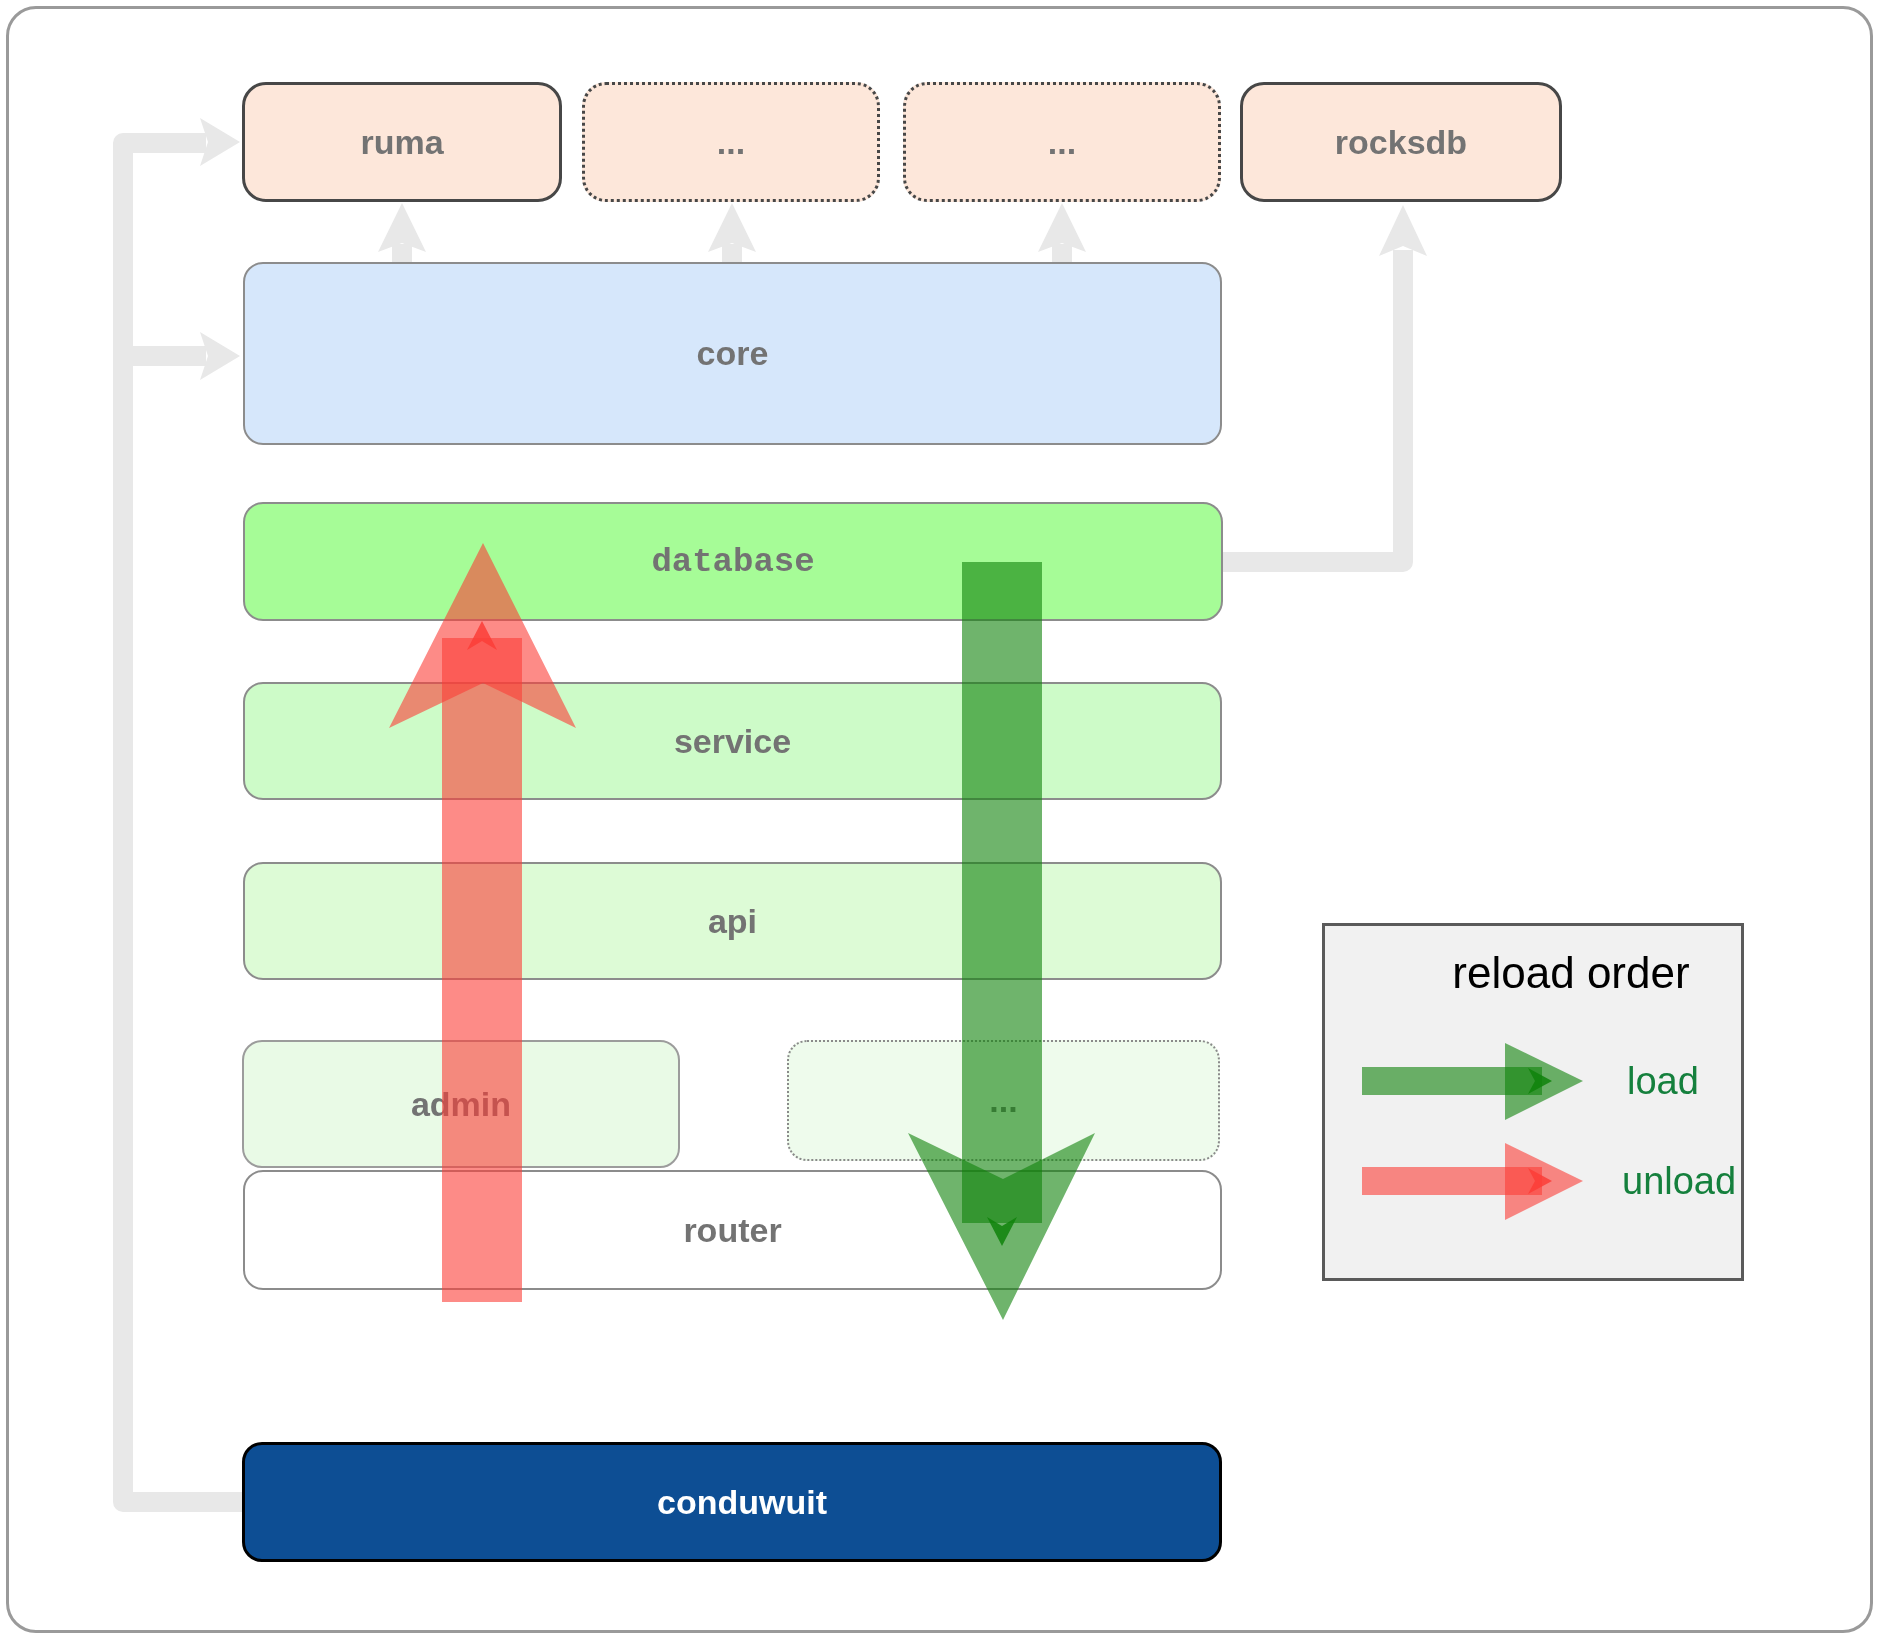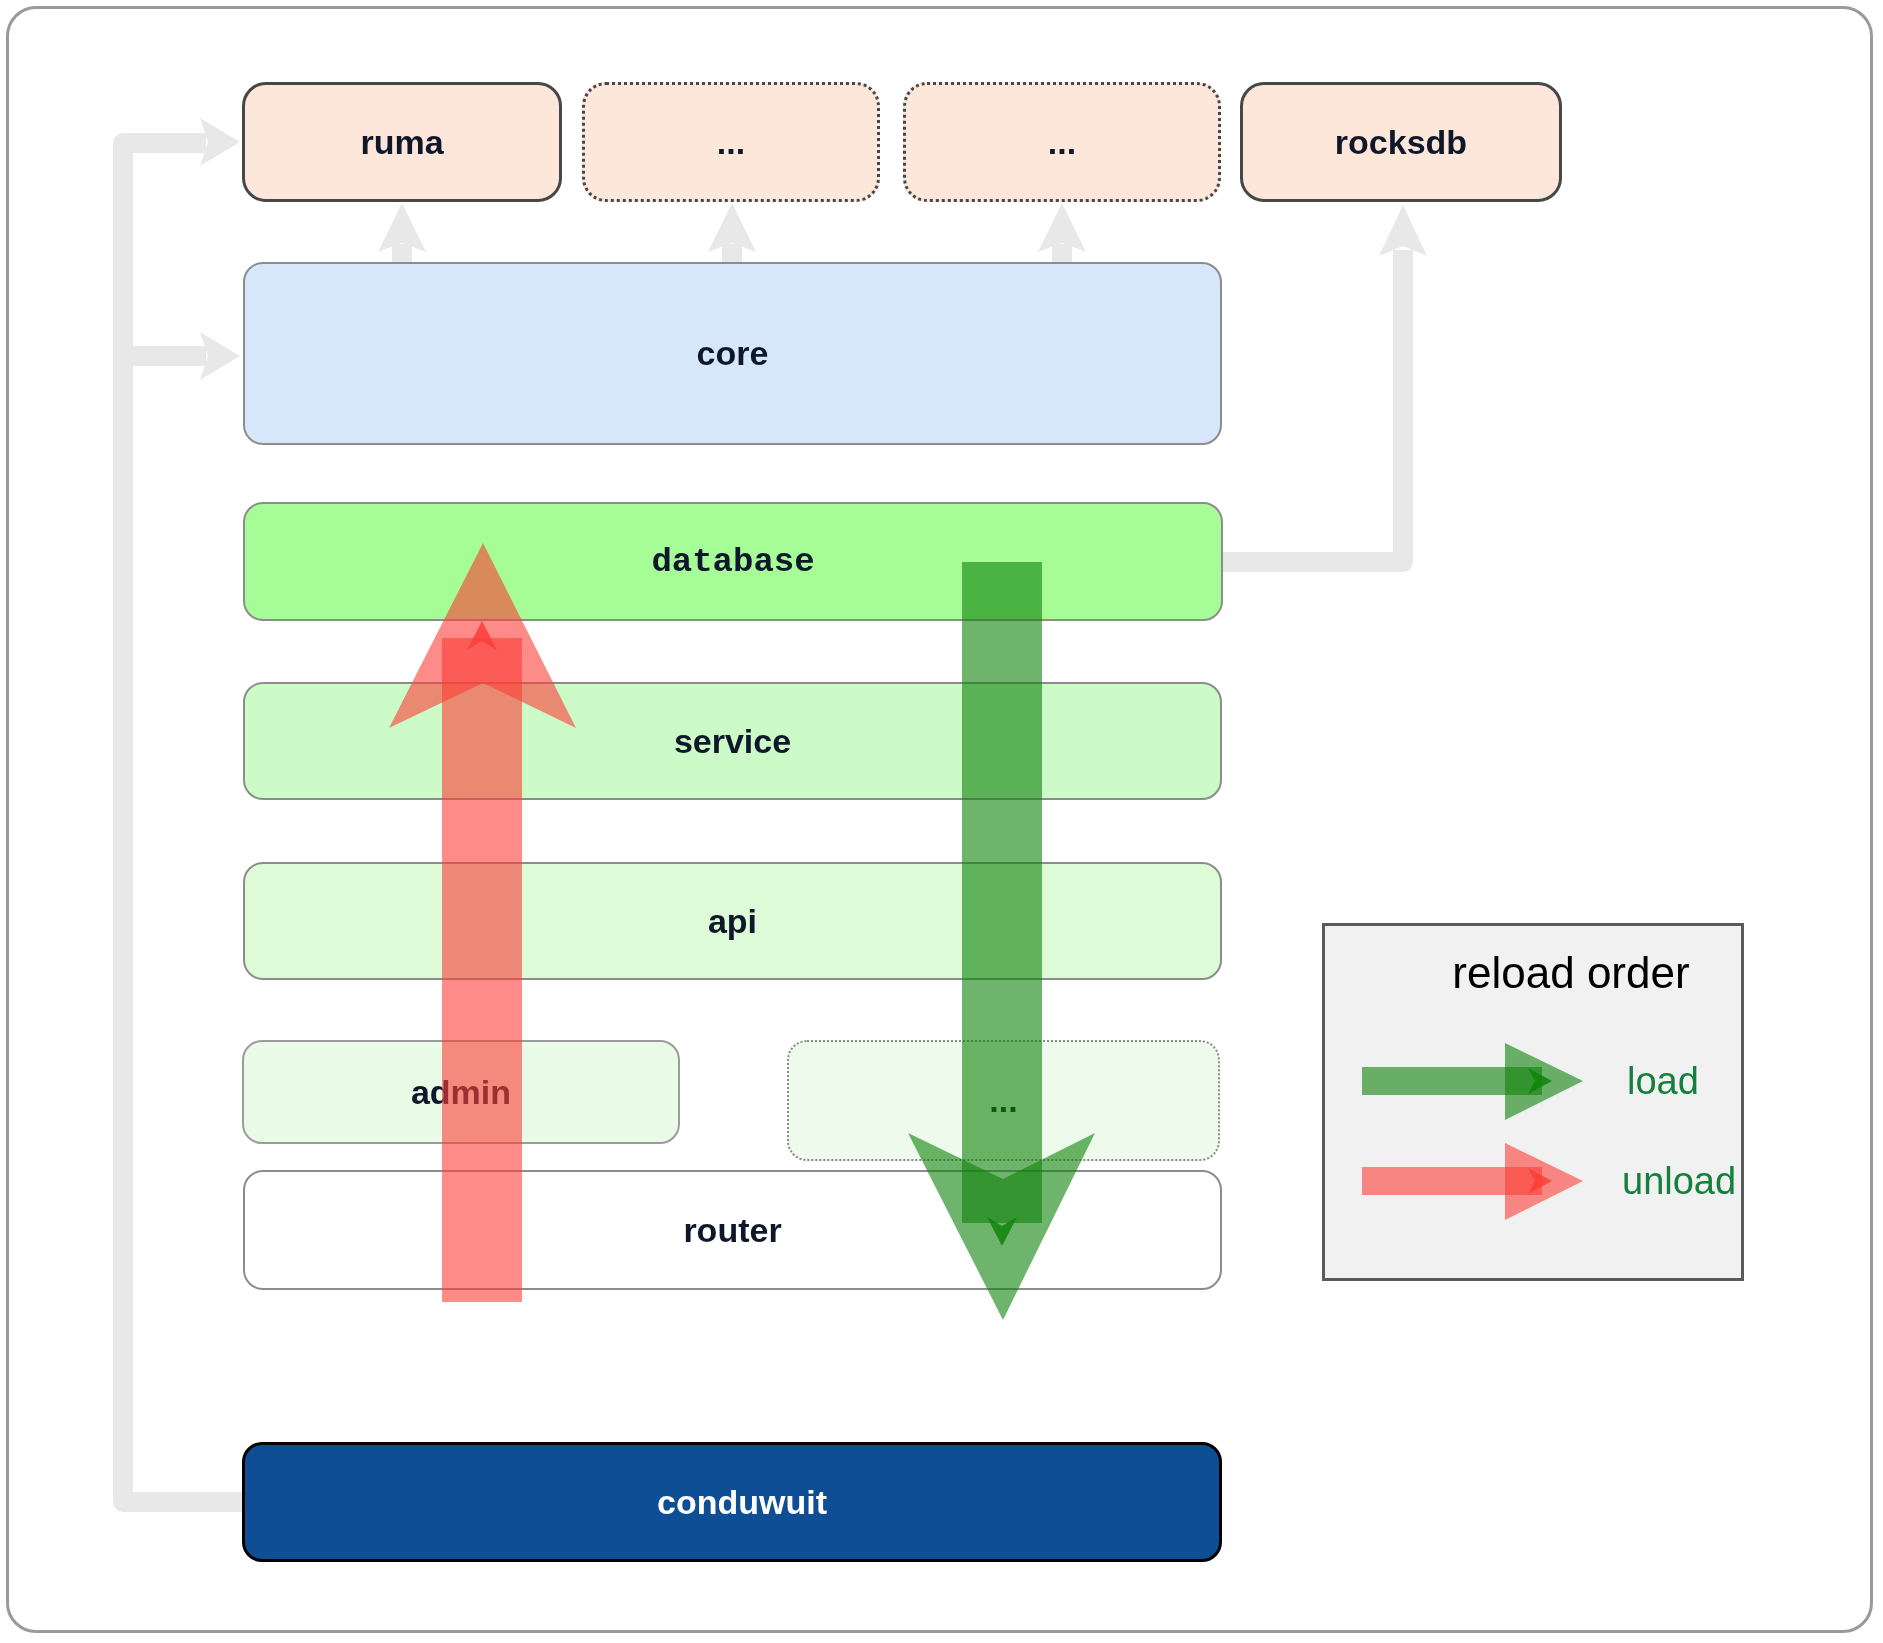--- a/index.html
+++ b/index.html
@@ -3,21 +3,21 @@
 <meta charset="utf-8">
 <style>
   html,body{margin:0;padding:0;background:#ffffff;}
   #stage{position:relative;width:1883px;height:1643px;background:#ffffff;overflow:hidden;
          font-family:"Liberation Sans","DejaVu Sans",sans-serif;}
   #frame{position:absolute;left:6px;top:6px;width:1867px;height:1627px;border:3px solid #9a9a9a;
          border-radius:30px;box-sizing:border-box;}
   svg.layer{position:absolute;left:0;top:0;width:1883px;height:1643px;pointer-events:none;}
   #connectors{z-index:1;}
   .node{position:absolute;display:flex;align-items:center;justify-content:center;
-        box-sizing:border-box;z-index:2;font-size:34px;font-weight:600;color:#0f172a;}
+        box-sizing:border-box;z-index:2;font-size:34px;font-weight:600;color:#737373;}
   .peach{background:#fde7da;border:3px solid #474747;border-radius:24px;}
   .peach.dotted{border:3px dotted #474747;}
   .row{border:2px solid #8c8c8c;border-radius:20px;}
   .core{background:#d6e7fb;}
   .database{background:#a6fc97;}
   .service{background:#cdfbc8;}
   .api{background:#ddfbd6;}
   .admin{background:#e9fae6;border:2px solid #9c9c9c;}
   .dots3{background:#eefbec;border:2px dotted #8a8a8a;}
   .router{background:#ffffff;}
@@ -75,21 +75,21 @@
   </div>
   <div class="node row database" style="left:243px;top:502px;width:980px;height:119px;font-family:Liberation Mono, monospace;">
     <span>database</span>
   </div>
   <div class="node row service" style="left:243px;top:682px;width:979px;height:118px;">
     <span>service</span>
   </div>
   <div class="node row api" style="left:243px;top:862px;width:979px;height:118px;">
     <span>api</span>
   </div>
-  <div class="node admin" style="left:242px;top:1040px;width:438px;height:104px;border-radius:20px;">
+  <div class="node admin" style="left:242px;top:1040px;width:438px;height:128px;border-radius:20px;">
     <span>admin</span>
   </div>
   <div class="node dots3" style="left:787px;top:1040px;width:433px;height:121px;border-radius:20px;">
     <span>...</span>
   </div>
   <div class="node row router" style="left:243px;top:1170px;width:979px;height:120px;">
     <span>router</span>
   </div>
   <div class="node conduwuit" style="left:242px;top:1442px;width:980px;height:120px;border-radius:20px;padding-left:20px;">
     <span>conduwuit</span>

